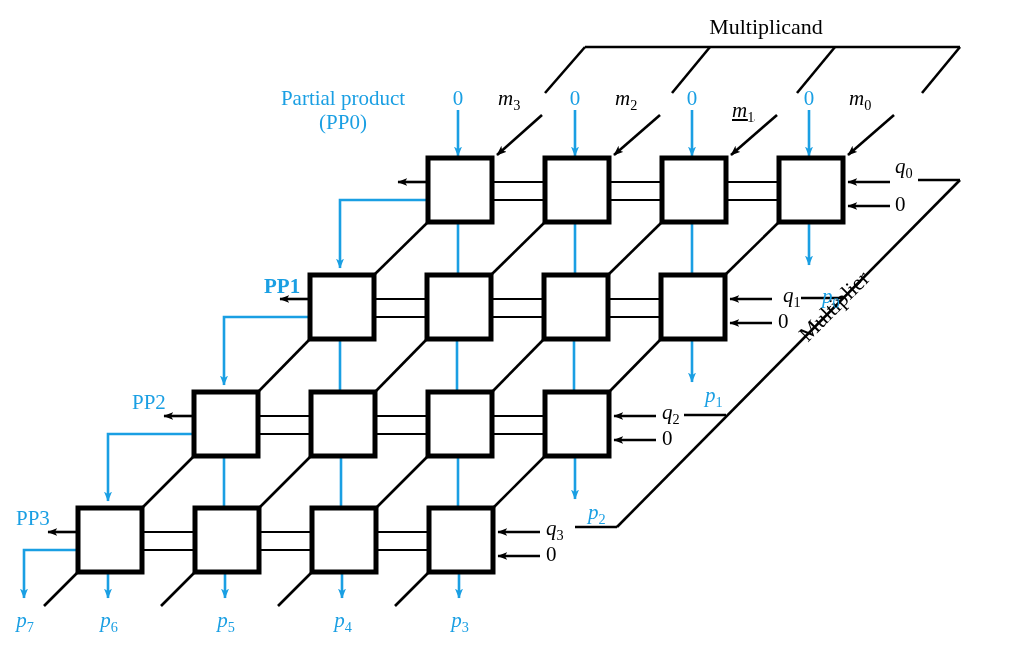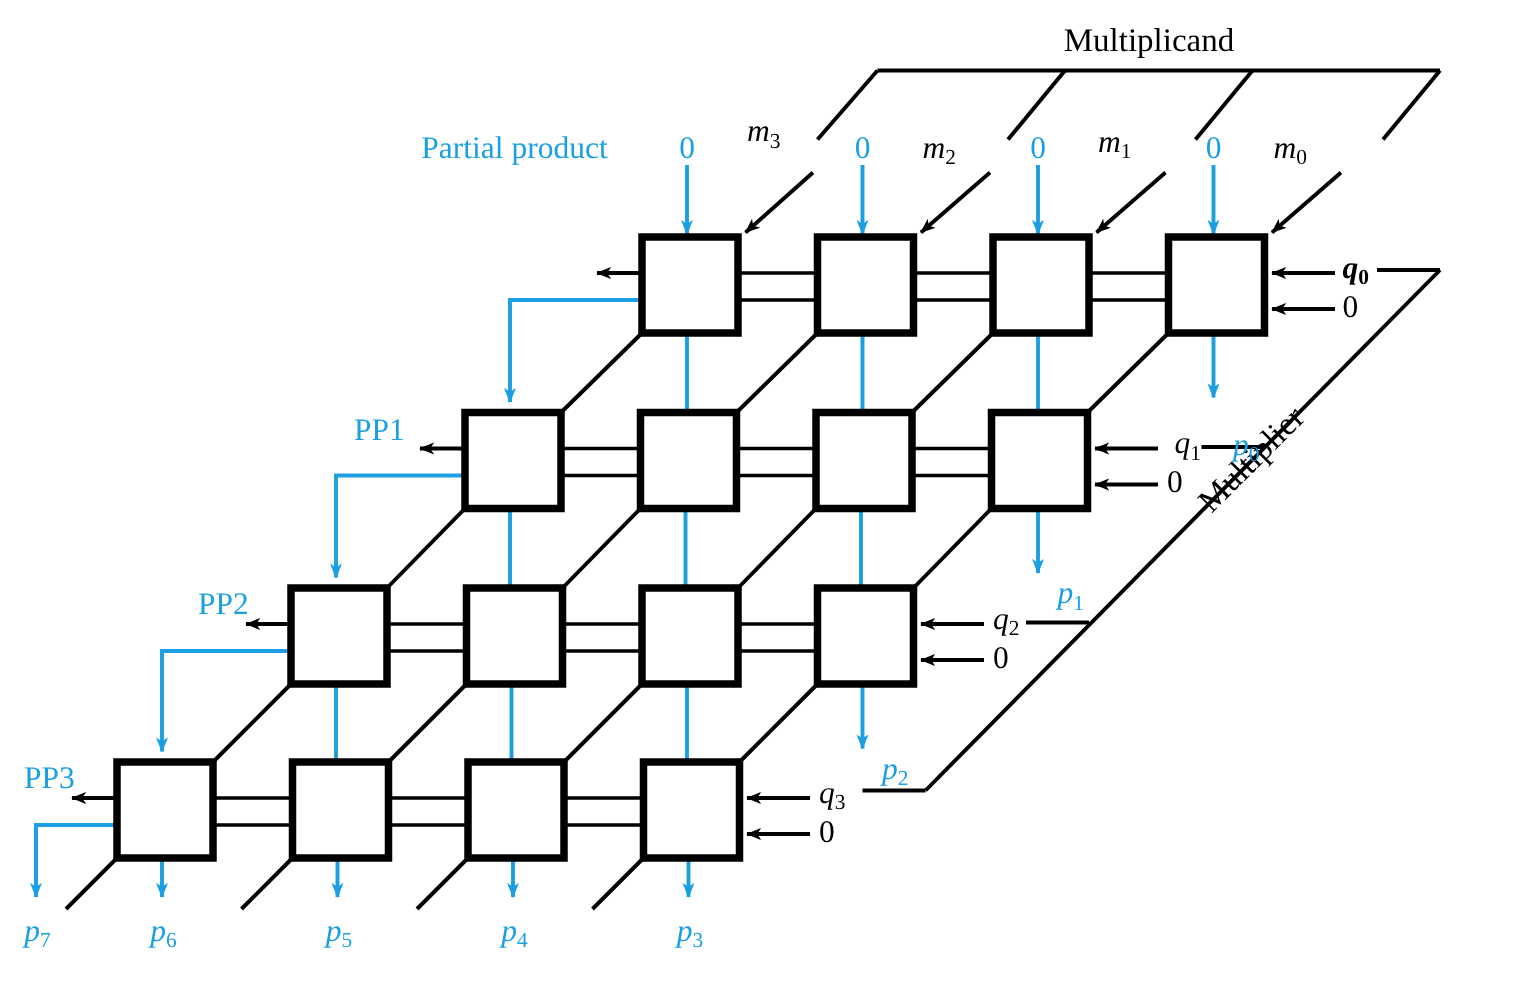--- a/index.html
+++ b/index.html
@@ -183,48 +183,49 @@
       <rect x="78" y="508" width="64" height="64"></rect>
       <rect x="195" y="508" width="64" height="64"></rect>
       <rect x="312" y="508" width="64" height="64"></rect>
       <rect x="429" y="508" width="64" height="64"></rect>
     </g>
   </svg>
 
   <div class="lbl blue serif t21 ctr" style="left:248px;top:88px;width:190px;">Partial product</div>
 
   <div class="lbl blk serif t22 ctr" style="left:686px;top:16px;width:160px;">Multiplicand</div>
+  <div class="lbl blue serif t21 ctr" style="left:248px;top:112px;width:190px;">(PP0)</div>
 
   <div class="lbl blue serif t21 ctr" style="left:443px;top:88px;width:30px;">0</div>
   <div class="lbl blue serif t21 ctr" style="left:560px;top:88px;width:30px;">0</div>
   <div class="lbl blue serif t21 ctr" style="left:677px;top:88px;width:30px;">0</div>
   <div class="lbl blue serif t21 ctr" style="left:794px;top:88px;width:30px;">0</div>
 
-  <div class="lbl blk serif t21" style="left:498px;top:77px;"><span class="ital">m</span><span class="sub">3</span></div>
+  <div class="lbl blk serif t21" style="left:498px;top:88px;"><span class="ital">m</span><span class="sub">3</span></div>
   <div class="lbl blk serif t21" style="left:615px;top:88px;"><span class="ital">m</span><span class="sub">2</span></div>
-  <div class="lbl blk serif t21" style="left:732px;top:84px;"><span class="ital">m</span><span class="sub">1</span></div>
+  <div class="lbl blk serif t21" style="left:732px;top:100px;text-decoration:underline;"><span class="ital">m</span><span class="sub">1</span></div>
   <div class="lbl blk serif t21" style="left:849px;top:88px;"><span class="ital">m</span><span class="sub">0</span></div>
 
-  <div class="lbl blk serif t21" style="left:895px;top:168px;font-weight:bold;"><span class="ital">q</span><span class="sub">0</span></div>
+  <div class="lbl blk serif t21" style="left:895px;top:156px;"><span class="ital">q</span><span class="sub">0</span></div>
   <div class="lbl blk serif t21" style="left:895px;top:194px;">0</div>
 
   <div class="lbl blk serif t21" style="left:783px;top:285px;"><span class="ital">q</span><span class="sub">1</span></div>
   <div class="lbl blk serif t21" style="left:778px;top:311px;">0</div>
 
   <div class="lbl blk serif t21" style="left:662px;top:402px;"><span class="ital">q</span><span class="sub">2</span></div>
   <div class="lbl blk serif t21" style="left:662px;top:428px;">0</div>
 
   <div class="lbl blk serif t21" style="left:546px;top:518px;"><span class="ital">q</span><span class="sub">3</span></div>
   <div class="lbl blk serif t21" style="left:546px;top:544px;">0</div>
 
   <div class="lbl blk serif t22" style="left:795px;top:330px;transform:rotate(-45deg);transform-origin:0 0;">
     <span>Multiplier</span>
   </div>
 
-  <div class="lbl blue serif t21" style="left:236px;top:276px;">PP1</div>
+  <div class="lbl blue serif t21" style="left:264px;top:276px;font-weight:bold;">PP1</div>
   <div class="lbl blue serif t21" style="left:132px;top:392px;">PP2</div>
   <div class="lbl blue serif t21" style="left:16px;top:508px;">PP3</div>
 
   <div class="lbl blue serif t21" style="left:822px;top:268px;margin-top:18px;"><span class="ital">p</span><span class="sub">0</span></div>
   <div class="lbl blue serif t21" style="left:705px;top:385px;"><span class="ital">p</span><span class="sub">1</span></div>
   <div class="lbl blue serif t21" style="left:588px;top:502px;"><span class="ital">p</span><span class="sub">2</span></div>
 
   <div class="lbl blue serif t21 ctr" style="left:4px;top:610px;width:42px;"><span class="ital">p</span><span class="sub">7</span></div>
   <div class="lbl blue serif t21 ctr" style="left:88px;top:610px;width:42px;"><span class="ital">p</span><span class="sub">6</span></div>
   <div class="lbl blue serif t21 ctr" style="left:205px;top:610px;width:42px;"><span class="ital">p</span><span class="sub">5</span></div>

